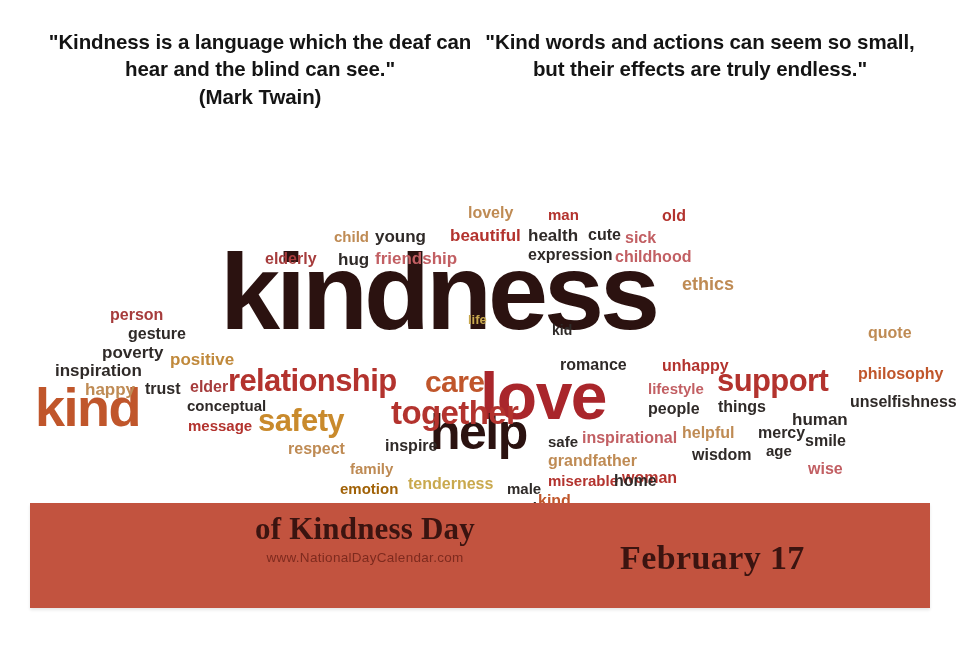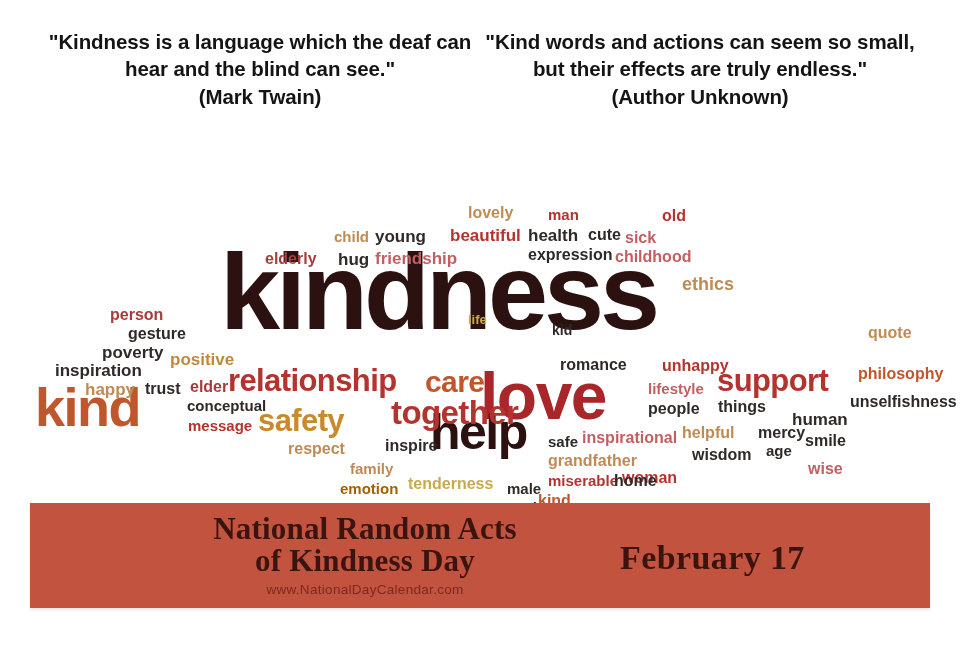--- a/index.html
+++ b/index.html
@@ -119,21 +119,20 @@
 </head>
 <body>
 
 <div id="quotes-band">
   <div class="quote-block">
     <span class="quote-text">"Kindness is a language which the deaf can hear and the blind can see."</span>
     <span class="quote-attrib">(Mark Twain)</span>
   </div>
   <div class="quote-block">
     <span class="quote-text">"Kind words and actions can seem so small, but their effects are truly endless."</span>
-    <span class="quote-attrib">(Author Unknown)</span>
   </div>
 </div>
 
 <div id="wordcloud-panel">
   <div id="wordcloud-canvas">
       <span class="w" style="left: 190px; top: 53px; font-size: 108px; color: rgb(43, 18, 16); font-weight: 900; letter-spacing: -4px;">kindness</span>
       <span class="w" style="left: 5px; top: 195px; font-size: 54px; color: rgb(192, 86, 43); font-weight: 900; letter-spacing: -1.5px;">kind</span>
       <span class="w" style="left: 450px; top: 178px; font-size: 66px; color: rgb(169, 38, 43); font-weight: 900; letter-spacing: -1.5px;">love</span>
       <span class="w" style="left: 400px; top: 222px; font-size: 50px; color: rgb(43, 18, 16); font-weight: 900; letter-spacing: -1.5px;">help</span>
       <span class="w" style="left: 323px; top: 211px; font-size: 33px; color: rgb(179, 51, 46); font-weight: 900; letter-spacing: -0.6px; margin-left: 38px;">together</span>
@@ -196,19 +195,18 @@
       <span class="w" style="left: 778px; top: 268px; font-size: 16px; color: rgb(194, 95, 99); font-weight: 700; margin-top: 8px;">wise</span>
       <span class="w" style="left: 838px; top: 140px; font-size: 16px; color: rgb(191, 139, 84); font-weight: 700;">quote</span>
       <span class="w" style="left: 828px; top: 181px; font-size: 16px; color: rgb(192, 86, 43); font-weight: 700;">philosophy</span>
       <span class="w" style="left: 820px; top: 209px; font-size: 16px; color: rgb(47, 42, 40); font-weight: 700;">unselfishness</span>
     </div>
 </div>
 
 <div id="promo-banner">
   <div id="banner-inner">
     <div id="banner-title-group">
-      <span id="banner-line1">National Random Acts</span>
       <span id="banner-line2">of Kindness Day</span>
       <span id="banner-url">www.NationalDayCalendar.com</span>
     </div>
     <div id="banner-date">February 17</div>
   </div>
 </div>
 
 </body></html>

